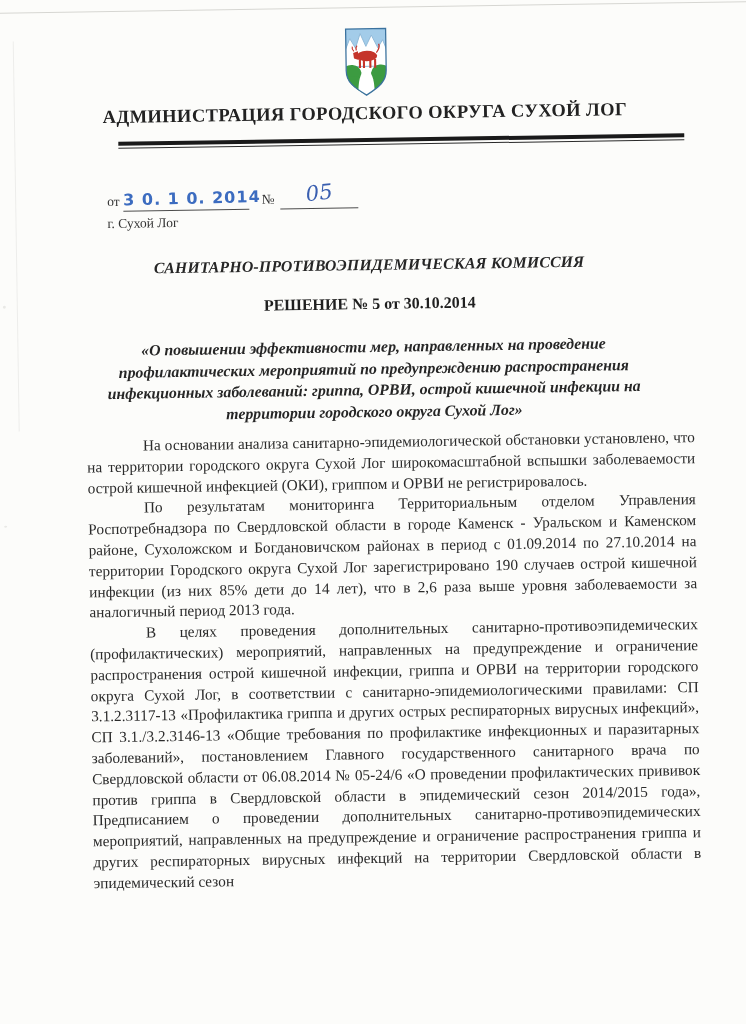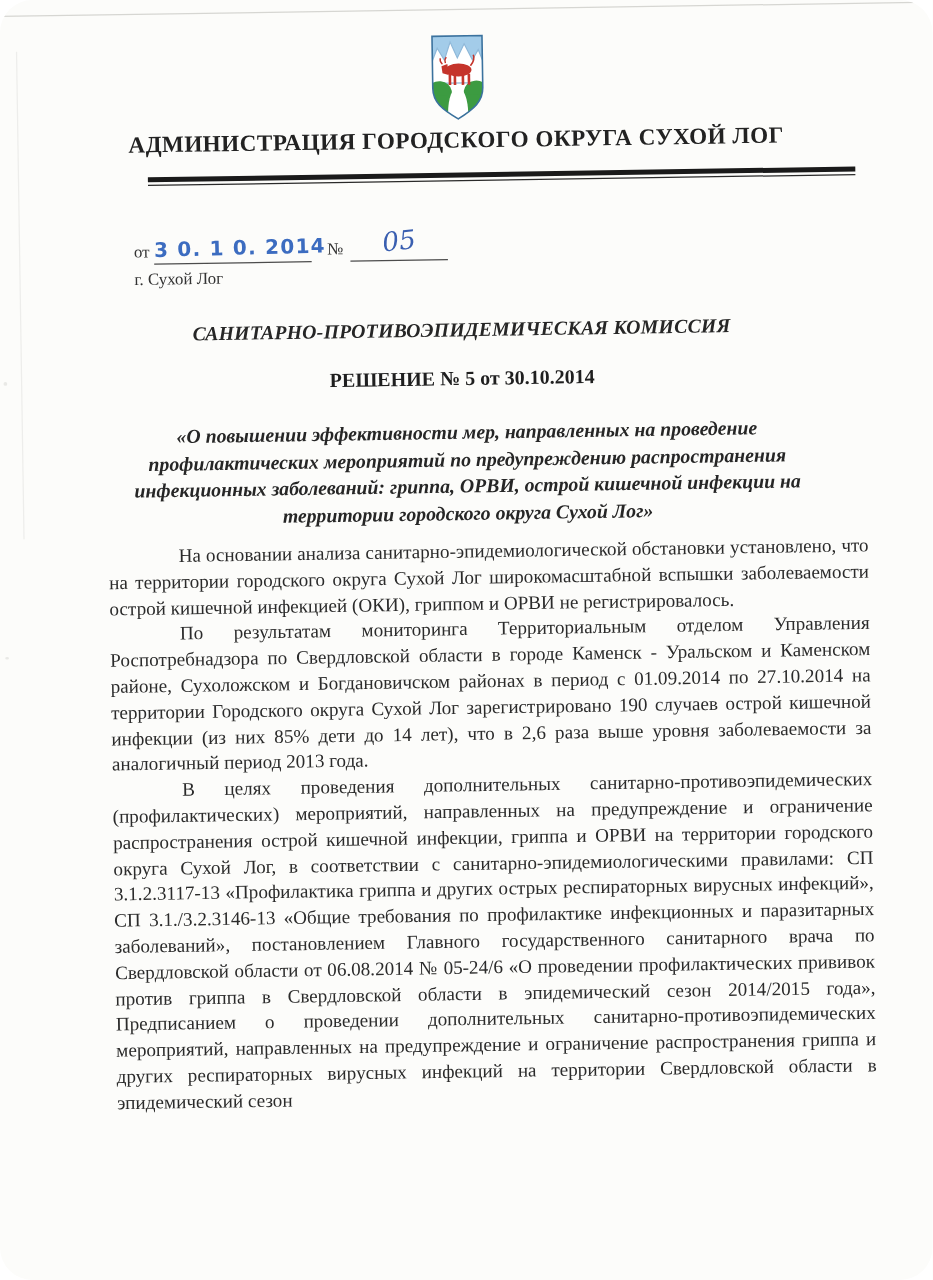--- a/index.html
+++ b/index.html
@@ -3,21 +3,20 @@
 <meta charset="utf-8">
 <style>
   html,body{margin:0;padding:0;}
   .page{
     position:relative;
     width:746px;height:1024px;
     background:#fcfcfa;
     overflow:hidden;
     font-family:"Liberation Serif","DejaVu Serif",serif;
     color:#2e2e2e;
-    border-radius:26px;
   }
   
   .sheet{
     position:absolute; inset:0;
     transform:rotate(-0.88deg);
     transform-origin:50% 50%;
   }
   .scan-top-edge{
     position:absolute; top:7px; left:-12px; right:-12px; height:1px;
     background:#d6d6d2;

